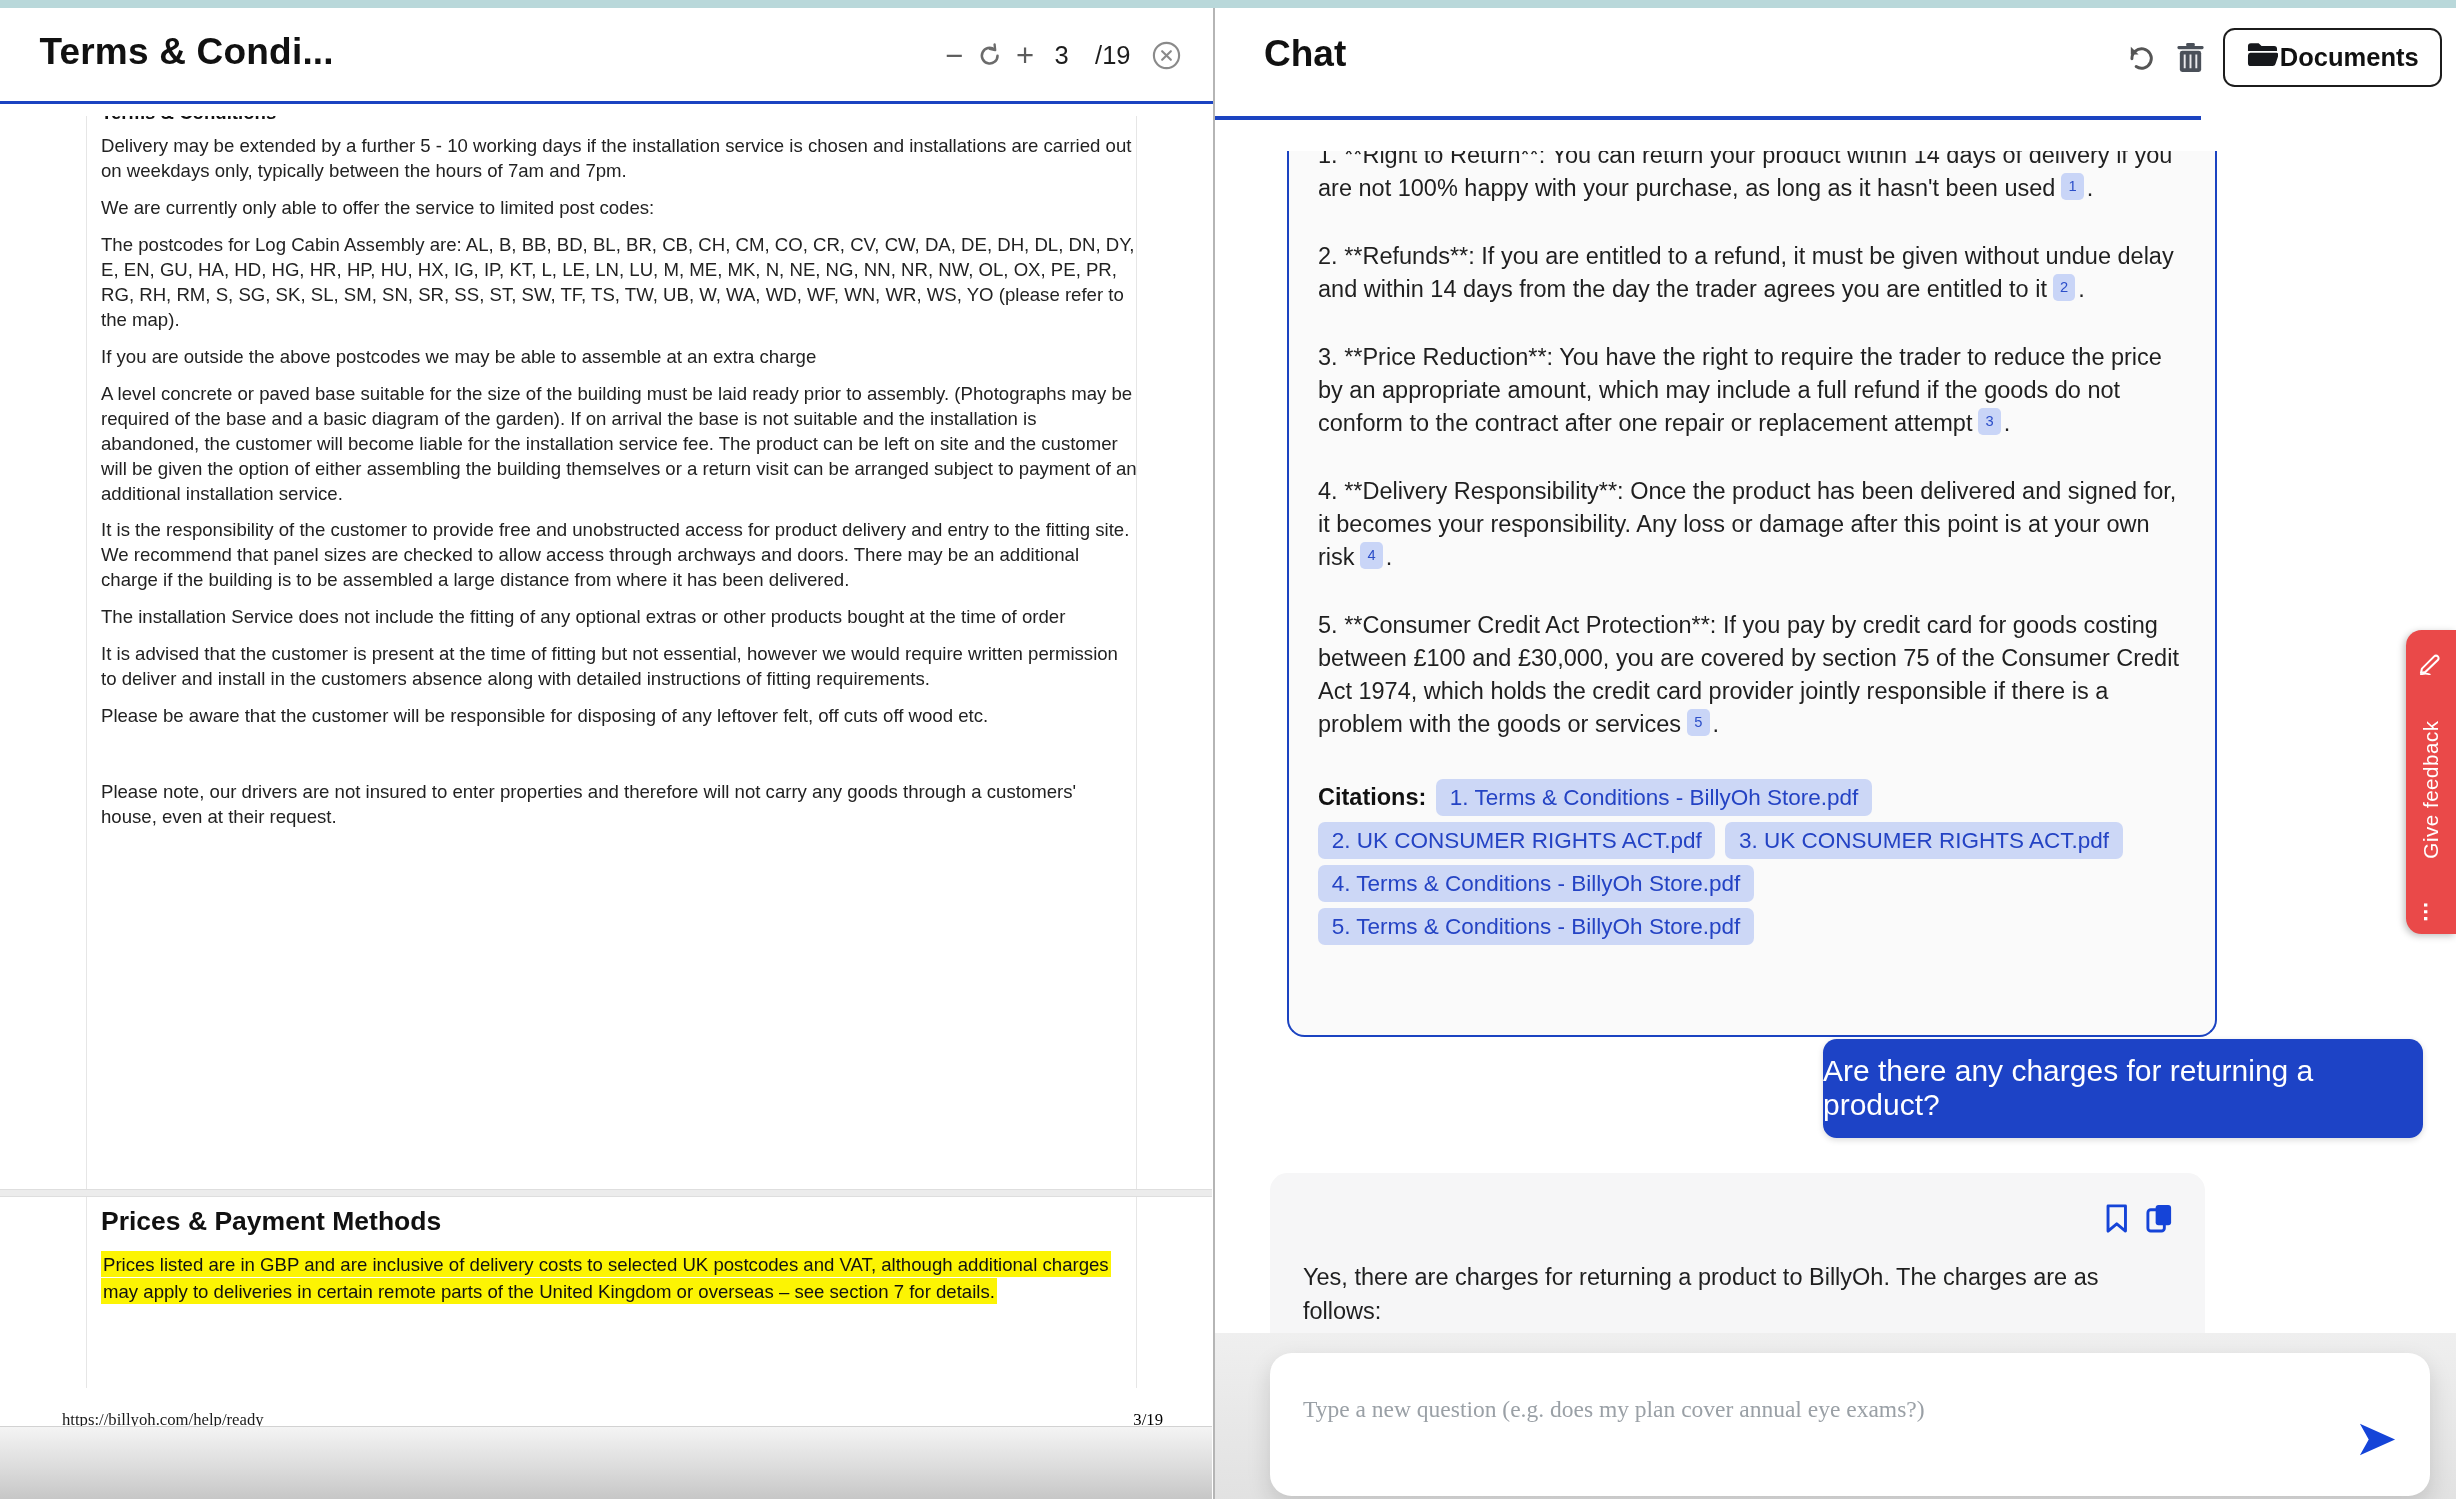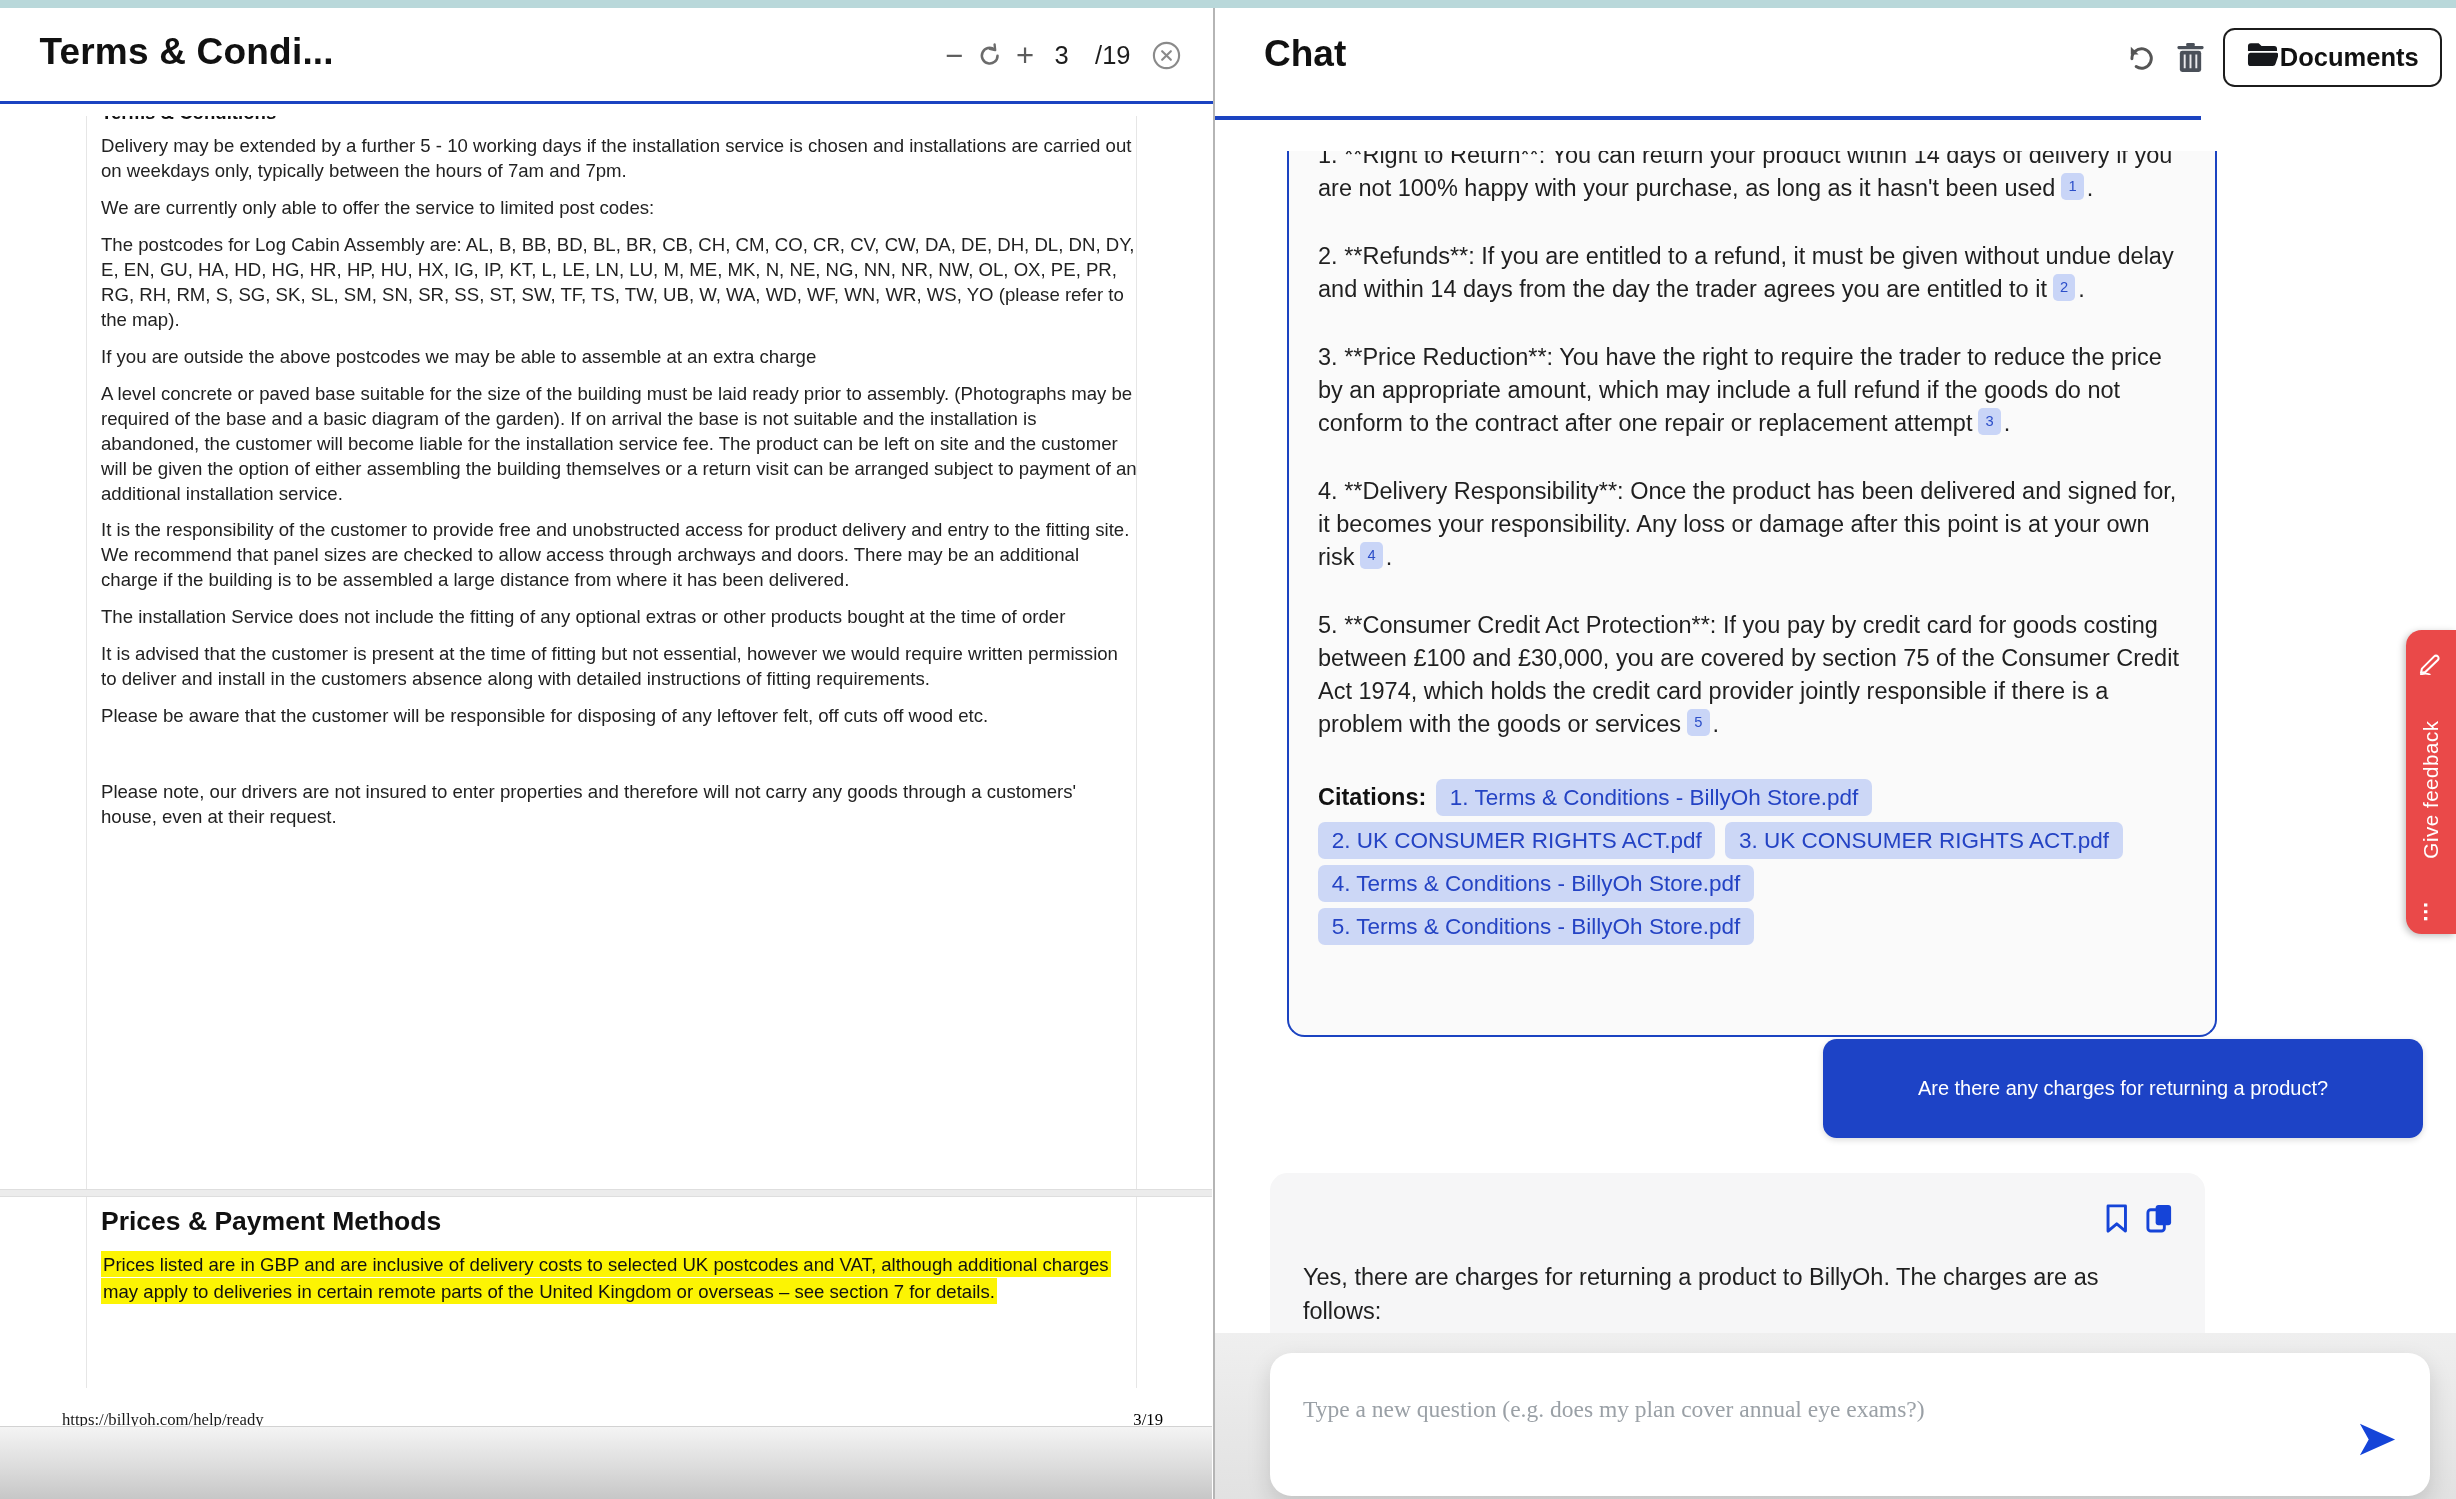--- a/index.html
+++ b/index.html
@@ -49,21 +49,21 @@
   .assistant-card { position:absolute; left:72px; top:3.9px; width:930px; height:886px; border:2.9px solid #1b43c1; border-top:none; border-radius:0 0 17.6px 17.6px; background:#fafafa; overflow:hidden; padding:0 29px 22px 29px;margin-top:31px; }
   .assistant-inner { margin-top:-11.8px; font-size:23.5px; line-height:33px; color:#1f1f1f; }
   .chat-item { margin-bottom:35px; }
   .cite-badge { display:inline-block; min-width:22.5px; height:26.5px; line-height:26.5px; text-align:center; background:#c9d5f7; color:#2b4ec9; font-size:14.7px; border-radius:4.9px; vertical-align:4.9px; margin-left:5.9px; padding:0 2.9px; cursor:pointer; }
   .item-period { margin-left:2.9px; }
   .citations-row { margin-top:27.4px; font-size:22.5px; line-height:43px; }
   .citations-label { font-weight:700; color:#111; margin-right:9.8px; font-size:23.5px; }
   .chip { display:inline-block; background:#ccd7f6; color:#2443c4; border-radius:6.9px; padding:2px 13.7px; margin:0 9.8px 2px 0; font-size:22.5px; line-height:33px; cursor:pointer; }
 
   .user-bubble { position:absolute; left:608px; top:923px; width:600px; height:99px; background:#1d43c6; border-radius:13.7px; display:flex; align-items:center; justify-content:center; box-shadow:0 2px 5.9px rgba(0,0,0,.15); }
-  .user-bubble span { color:#fff; font-size:20px; }
+  .user-bubble span { color:#fff; font-size:30px; }
 
   .answer-card { position:absolute; left:55px; top:1057px; width:935px; height:161px; background:#f6f6f7; border-radius:17.6px 17.6px 0 0; padding:29px 31px 0 33px; }
   .answer-actions { display:flex; justify-content:flex-end; gap:15.7px; height:33px; }
   .answer-text { margin-top:25.5px; font-size:23.5px; line-height:34px; color:#1f1f1f; width:853px; }
 
   .chat-bottom { position:absolute; left:0; top:1217px; width:1241px; height:174px; background:linear-gradient(180deg,#efefef 0%,#e1e1e1 100%); }
   .input-box { position:absolute; left:55px; top:1237px; width:1160px; height:143px; background:#fff; border-radius:21.6px; box-shadow:0 9.8px 23.5px rgba(0,0,0,.14); }
   .question-input { position:absolute; left:0; top:0; width:100%; height:100%; border:none; outline:none; resize:none; background:transparent; border-radius:21.6px; padding:43px 108px 4px 33px; font-size:23.5px; color:#222; font-family:Liberation Serif, serif; }
   .question-input::placeholder { color:#9aa0a6; opacity:1; }
   .send-btn { position:absolute; right:31px; bottom:35px; width:43px; height:43px; background:none; border:none; cursor:pointer; padding:0; }

